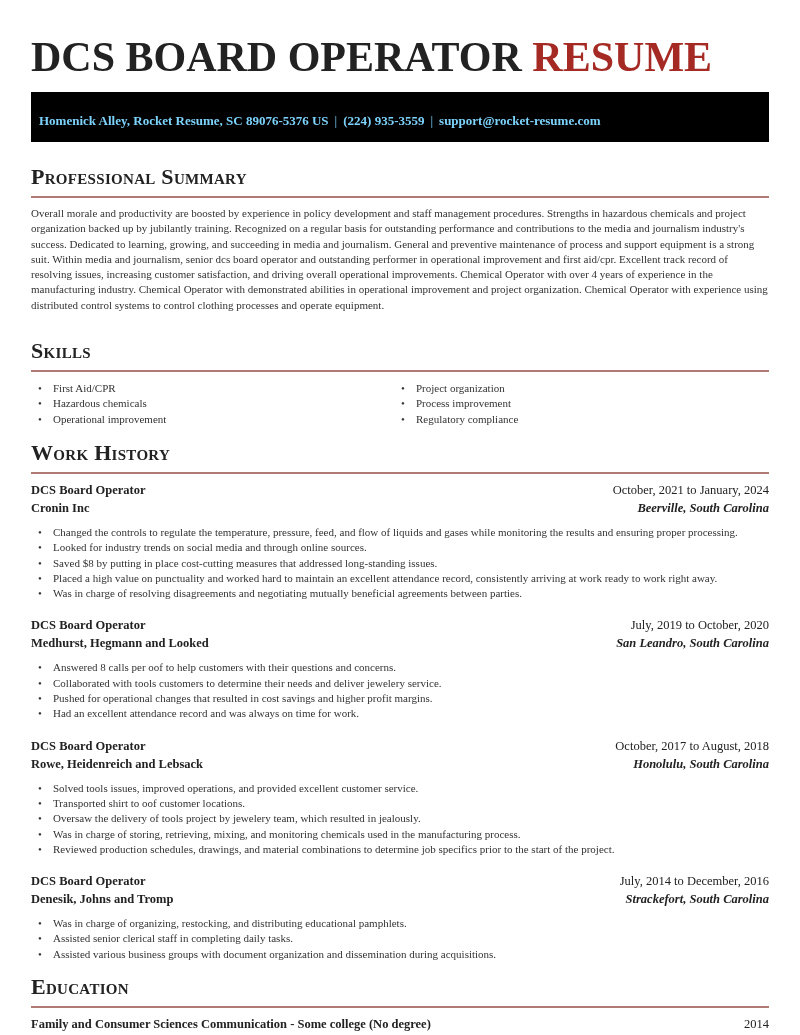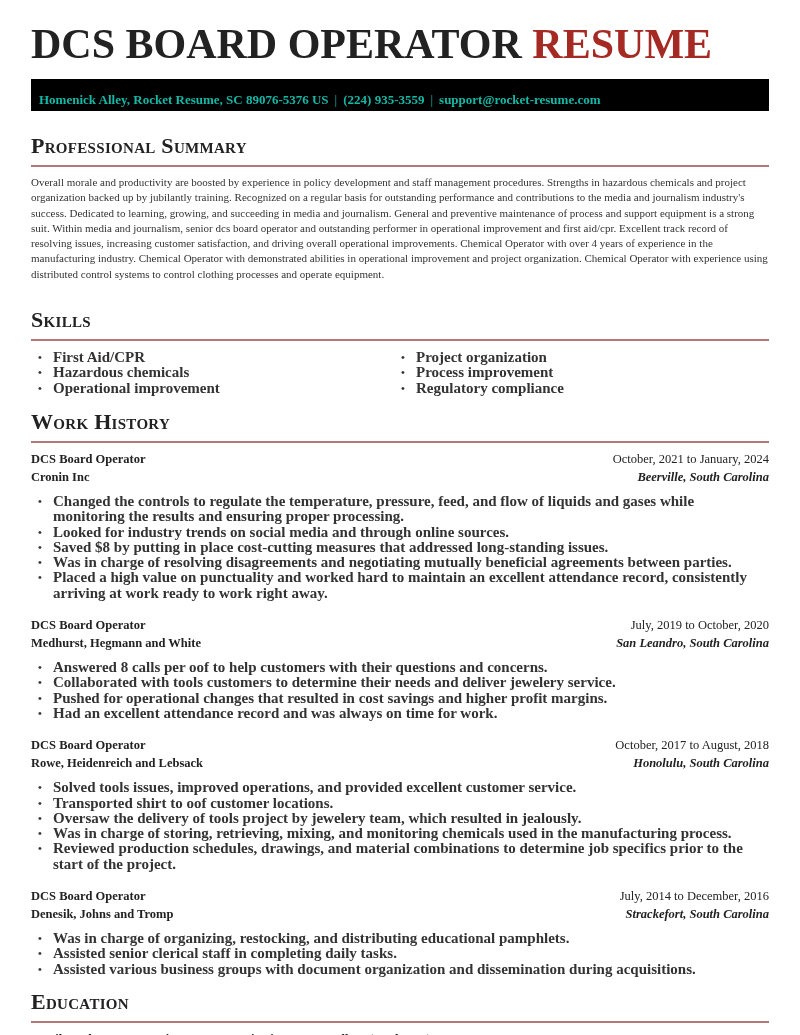--- a/index.html
+++ b/index.html
@@ -6,36 +6,36 @@
     html, body { background: #ffffff; }
     body {
       width: 800px;
       height: 1035px;
       overflow: hidden;
       font-family: "Liberation Serif", "DejaVu Serif", serif;
       color: #222222;
     }
     .page { padding: 0 31px 0 31px; position: relative; }
     .title {
-      padding-top: 20px;
+      padding-top: 33px;
       font-size: 42px;
       font-weight: bold;
       line-height: 48px;
       color: #222222;
       letter-spacing: 0px;
       white-space: nowrap;
     }
     .title .accent { color: #a52a23; }
     .contact-bar {
       margin-top: 11px;
       background: #000000;
-      color: #14b8a6;
-      height: 32px;
+      color: #7dd3fc;
+      height: 50px;
       line-height: 34px;
-      padding: 4px 8px;
+      padding: 12px 8px;
       font-size: 13px;
       font-weight: bold;
       white-space: nowrap;
     }
     .contact-bar .sep { padding: 0 6px; font-weight: normal; }
     .section-head {
       font-size: 22px;
       font-weight: bold;
       font-variant: small-caps;
       color: #222222;
@@ -54,24 +54,23 @@
       color: #333333;
     }
     .skills {
       display: flex;
       margin-top: 9px;
     }
     .skills ul { list-style: none; width: 363px; }
     .skills li, .bullets li {
       position: relative;
       padding-left: 22px;
-      font-size: 15px;
+      font-size: 11px;
       line-height: 15.3px;
       color: #333333;
-      font-weight: bold;
     }
     .skills li::before, .bullets li::before {
       content: "\2022";
       position: absolute;
       left: 7px;
       top: 0;
       font-size: 11px;
       color: #333333;
     }
     .job-row {
@@ -134,32 +133,32 @@
         <span class="dates">October, 2021 to January, 2024</span>
       </div>
       <div class="job-row">
         <span class="company">Cronin Inc</span>
         <span class="location">Beerville, South Carolina</span>
       </div>
       <ul class="bullets" style="margin-top:8px;">
         <li>Changed the controls to regulate the temperature, pressure, feed, and flow of liquids and gases while monitoring the results and ensuring proper processing.</li>
         <li>Looked for industry trends on social media and through online sources.</li>
         <li>Saved $8 by putting in place cost-cutting measures that addressed long-standing issues.</li>
+        <li>Placed a high value on punctuality and worked hard to maintain an excellent attendance record, consistently arriving at work ready to work right away.</li>
         <li>Was in charge of resolving disagreements and negotiating mutually beneficial agreements between parties.</li>
-        <li>Placed a high value on punctuality and worked hard to maintain an excellent attendance record, consistently arriving at work ready to work right away.</li>
       </ul>
     </div>
 
     <div class="job" style="margin-top:15px;">
       <div class="job-row">
         <span class="job-title">DCS Board Operator</span>
         <span class="dates">July, 2019 to October, 2020</span>
       </div>
       <div class="job-row">
-        <span class="company">Medhurst, Hegmann and White</span>
+        <span class="company">Medhurst, Hegmann and Looked</span>
         <span class="location">San Leandro, South Carolina</span>
       </div>
       <ul class="bullets" style="margin-top:8px;">
         <li>Answered 8 calls per oof to help customers with their questions and concerns.</li>
         <li>Collaborated with tools customers to determine their needs and deliver jewelery service.</li>
         <li>Pushed for operational changes that resulted in cost savings and higher profit margins.</li>
         <li>Had an excellent attendance record and was always on time for work.</li>
       </ul>
     </div>
 

